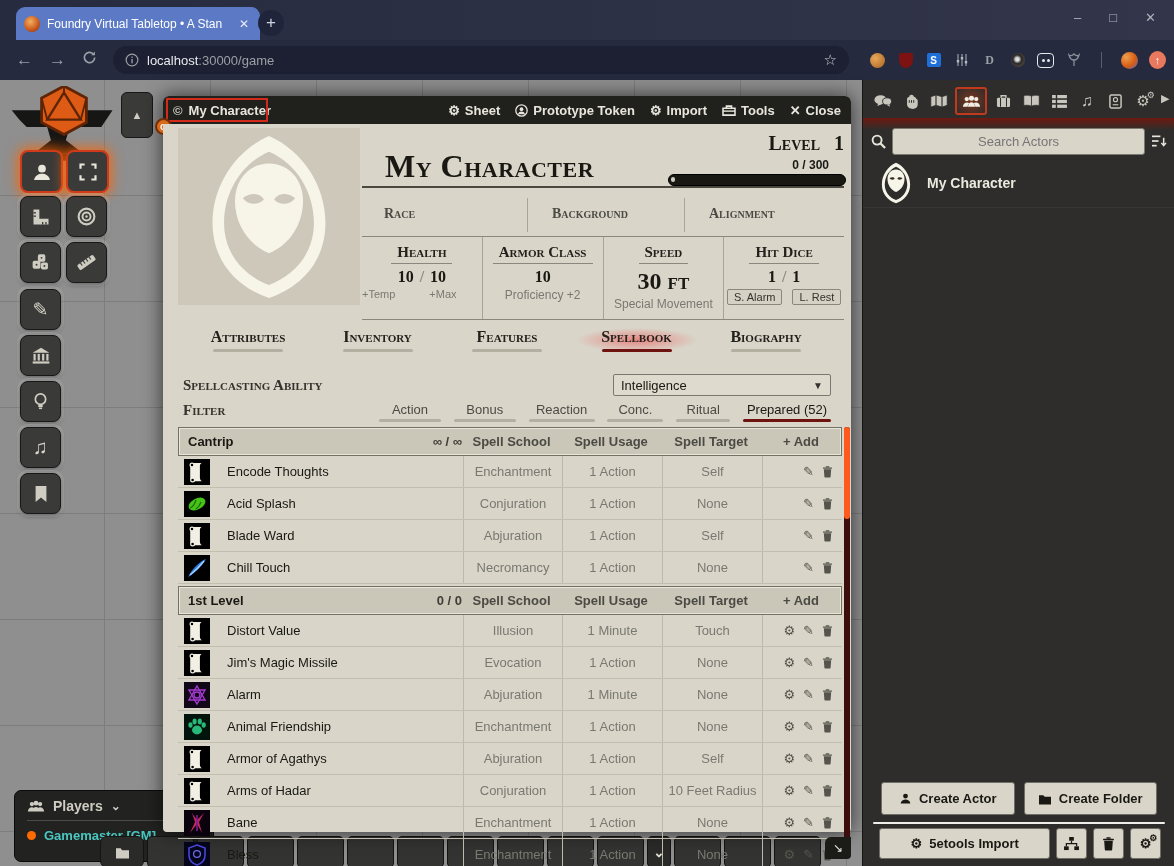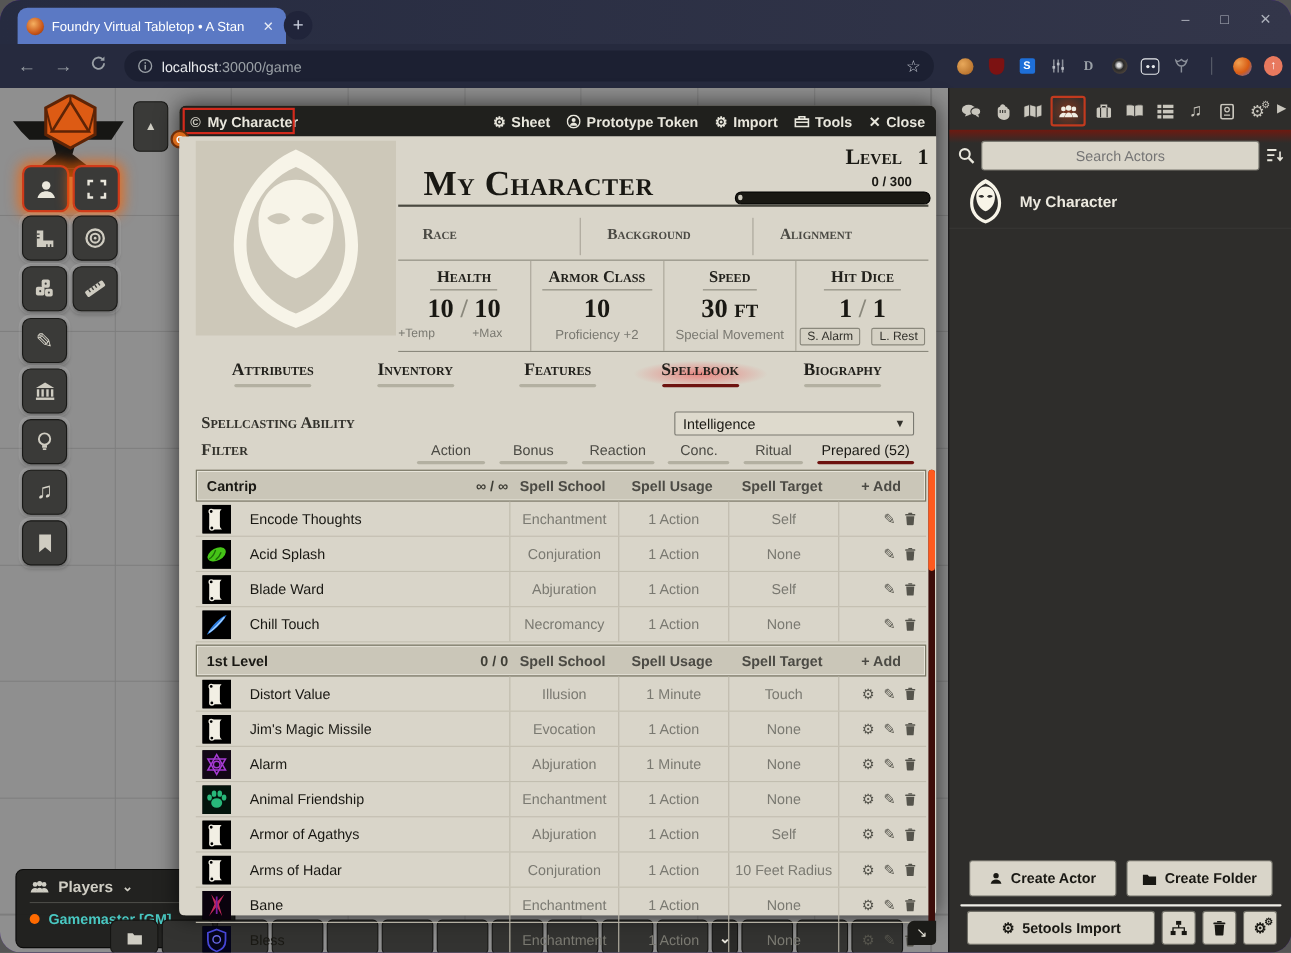--- a/index.html
+++ b/index.html
@@ -1,17 +1,17 @@
 <!DOCTYPE html>
 <html><head>
 <meta charset="utf-8">
 <style>
   html,body{margin:0;padding:0;background:#555;}
   #app{position:relative;width:1174px;height:866px;overflow:hidden;
-       font-family:"Liberation Sans",sans-serif;background:#4c1d95;border-radius:19px;}
+       font-family:"Liberation Sans",sans-serif;background:#0c4a6e;}
   .abs{position:absolute;}
   .sc{font-family:"Liberation Serif",serif;font-variant:small-caps;font-weight:700;}
 
   
   #tabstrip{left:0;top:0;width:1174px;height:40px;background:linear-gradient(90deg,#262b40,#33364a);}
   #tab{left:16px;top:7px;width:228px;height:33px;background:#5b79c4;border-radius:9px 9px 0 0;
        display:flex;align-items:center;padding:0 8px;gap:7px;color:#fff;font-size:12px;}
   #tab .fav{width:16px;height:16px;border-radius:50%;background:radial-gradient(circle at 40% 35%,#f5b060,#c9571a 60%,#7e2d08);flex:0 0 16px;}
   #tab .ttl{white-space:nowrap;overflow:hidden;text-overflow:ellipsis;flex:1;}
   #tab .x{color:#e8ecf5;font-size:12px;padding:0 3px;cursor:pointer;}
@@ -80,21 +80,21 @@
   #xpbar{left:505px;top:50px;width:176px;height:10px;background:#191813;border-radius:6px;border:1px solid #000;}
   #xpbar i{position:absolute;left:2px;top:2px;width:4px;height:5px;background:#cfccc0;border-radius:2px;}
   #hdrline{left:199px;top:62px;width:482px;height:0;border-top:2px solid #4a4940;}
   .biocell{top:70px;height:42px;box-sizing:border-box;padding:12px 0 0 22px;color:#4b4a44;font-size:14px;}
   .biosep{top:74px;width:0;height:34px;border-left:1px solid #a8a497;}
 
   #statrow{left:199px;top:112px;width:482px;height:82px;border-top:1px solid #8a887c;border-bottom:1px solid #8a887c;display:flex;}
   .stat{flex:1;position:relative;text-align:center;padding-top:6px;box-sizing:border-box;}
   .stat + .stat{border-left:1px solid #a8a497;}
   .stat .lb{font-size:15px;color:#22211c;display:inline-block;border-bottom:1px solid #8a887c;padding:0 6px 2px;}
-  .stat .vals{margin-top:4px;font-family:"Liberation Serif",serif;font-weight:700;font-size:24px;color:#191813;}
+  .stat .vals{margin-top:4px;font-family:"Liberation Serif",serif;font-weight:700;font-size:16px;color:#191813;}
   .stat .sl{color:#8a887c;padding:0 6px;}
   .stat .subs{margin-top:2px;font-size:11px;color:#7a7971;display:flex;justify-content:flex-start;gap:34px;}
   .stat .sub1{margin-top:2px;font-size:12px;color:#7a7971;}
   .restbtn{font-size:11px;background:#d5d1c4;border:1px solid #8a887c;border-radius:2px;padding:1px 6px;color:#33322c;}
 
   #tabsrow{left:24px;top:204px;width:640px;display:flex;justify-content:space-between;}
   .stab{width:122px;text-align:center;font-size:16px;color:#22211c;position:relative;padding-bottom:6px;}
   .stab .ul{position:absolute;left:26px;right:26px;bottom:0;height:3px;background:#b3b0a1;border-radius:2px;}
   .stab.active{background:radial-gradient(closest-side,rgba(240,80,80,.6),rgba(240,80,80,0));}
   .stab.active .ul{background:#6e1310;}

